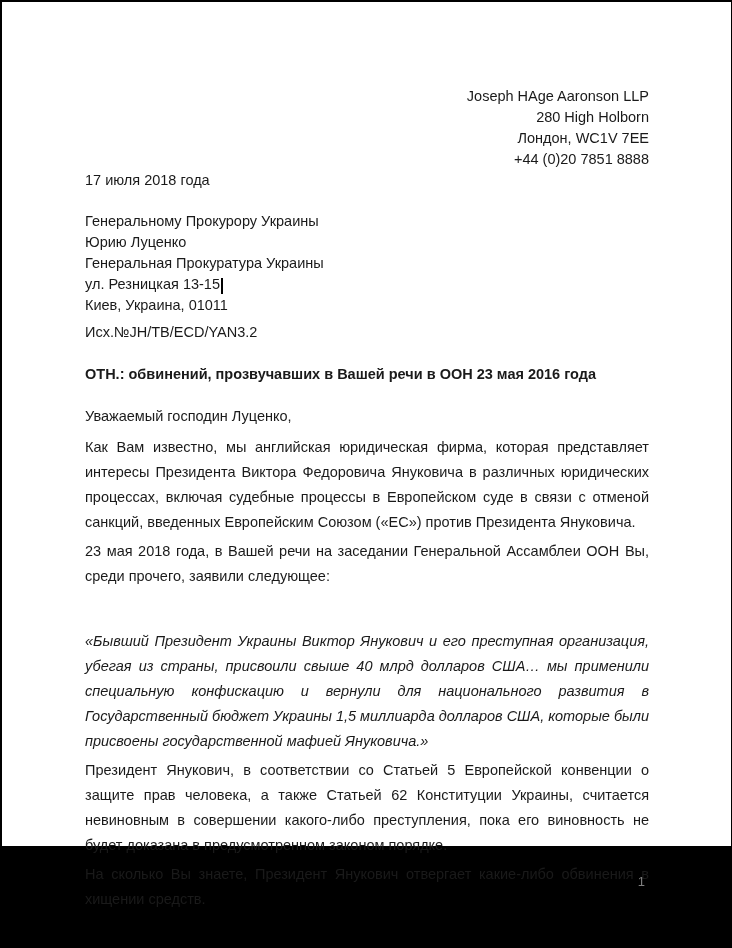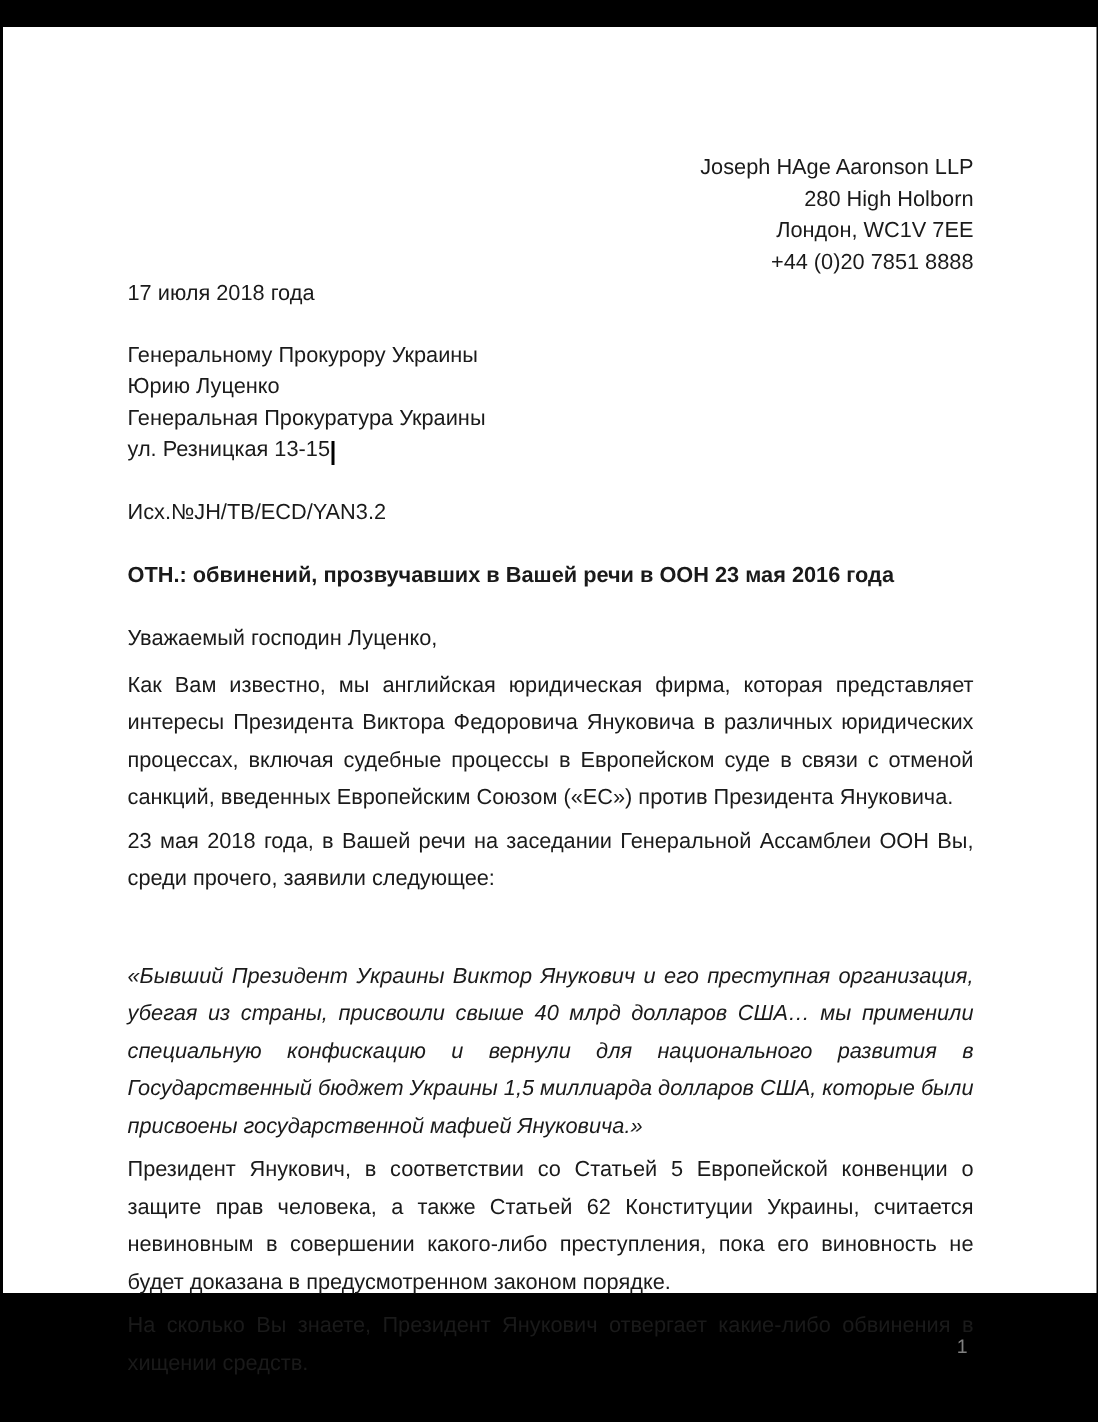--- a/index.html
+++ b/index.html
@@ -4,21 +4,21 @@
   <style>
     * { margin: 0; padding: 0; box-sizing: border-box; }
     html, body {
       width: 732px; height: 948px;
       overflow: hidden;
       background: #000;
       font-family: "Liberation Sans", sans-serif;
     }
     .page {
       position: absolute;
-      top: 16px; left: 0;
+      top: 0; left: 0;
       width: 732px; height: 852px;
       background: #ffffff;
       border-top: 2px solid #000;
       border-left: 2px solid #000;
       border-right: 1px solid #000;
       border-bottom: 6px solid #000;
       color: #1a1a1a;
     }
     .content {
       padding: 84px 82px 0 83px;
@@ -29,21 +29,21 @@
     .recipient  { margin-top: 20px; line-height: 21px; }
     .recipient-line { white-space: nowrap; }
     .caret {
       display: inline-block;
       width: 2px; height: 16px;
       background: #000;
       vertical-align: text-bottom;
       margin-left: 1px;
       position: relative; top: 2px;
     }
-    .reference { margin-top: 21px; line-height: 21px; }
+    .reference { margin-top: 6px; line-height: 21px; }
     .subject   { margin-top: 21px; line-height: 21px; font-weight: bold; }
     .salutation{ margin-top: 21px; line-height: 21px; }
     .para {
       margin-top: 4px;
       line-height: 25px;
       text-align: justify;
     }
     .para.first { margin-top: 8px; }
     .para.quote { font-style: italic; margin-top: 40px; }
     .page-number {
@@ -69,20 +69,21 @@
 
     <div class="date-line">17 июля 2018 года</div>
 
     <div class="recipient">
       <div>Генеральному Прокурору Украины</div>
       <div>Юрию Луценко</div>
       <div>Генеральная Прокуратура Украины</div>
       <div class="recipient-line">
         <span>ул. Резницкая 13-15</span><span class="caret"></span>
       </div>
+      <div>Киев, Украина, 01011</div>
     </div>
 
     <div class="reference">Исх.№JH/TB/ECD/YAN3.2</div>
 
     <div class="subject">ОТН.: обвинений, прозвучавших в Вашей речи в ООН 23 мая 2016 года</div>
 
     <div class="salutation">Уважаемый господин Луценко,</div>
 
     <p class="para first">Как Вам известно, мы английская юридическая фирма, которая представляет интересы Президента Виктора Федоровича Януковича в различных юридических процессах, включая судебные процессы в Европейском суде в связи с отменой санкций, введенных Европейским Союзом («ЕС») против Президента Януковича.</p>
     <p class="para">23 мая 2018 года, в Вашей речи на заседании Генеральной Ассамблеи ООН Вы, среди прочего, заявили следующее:</p>

